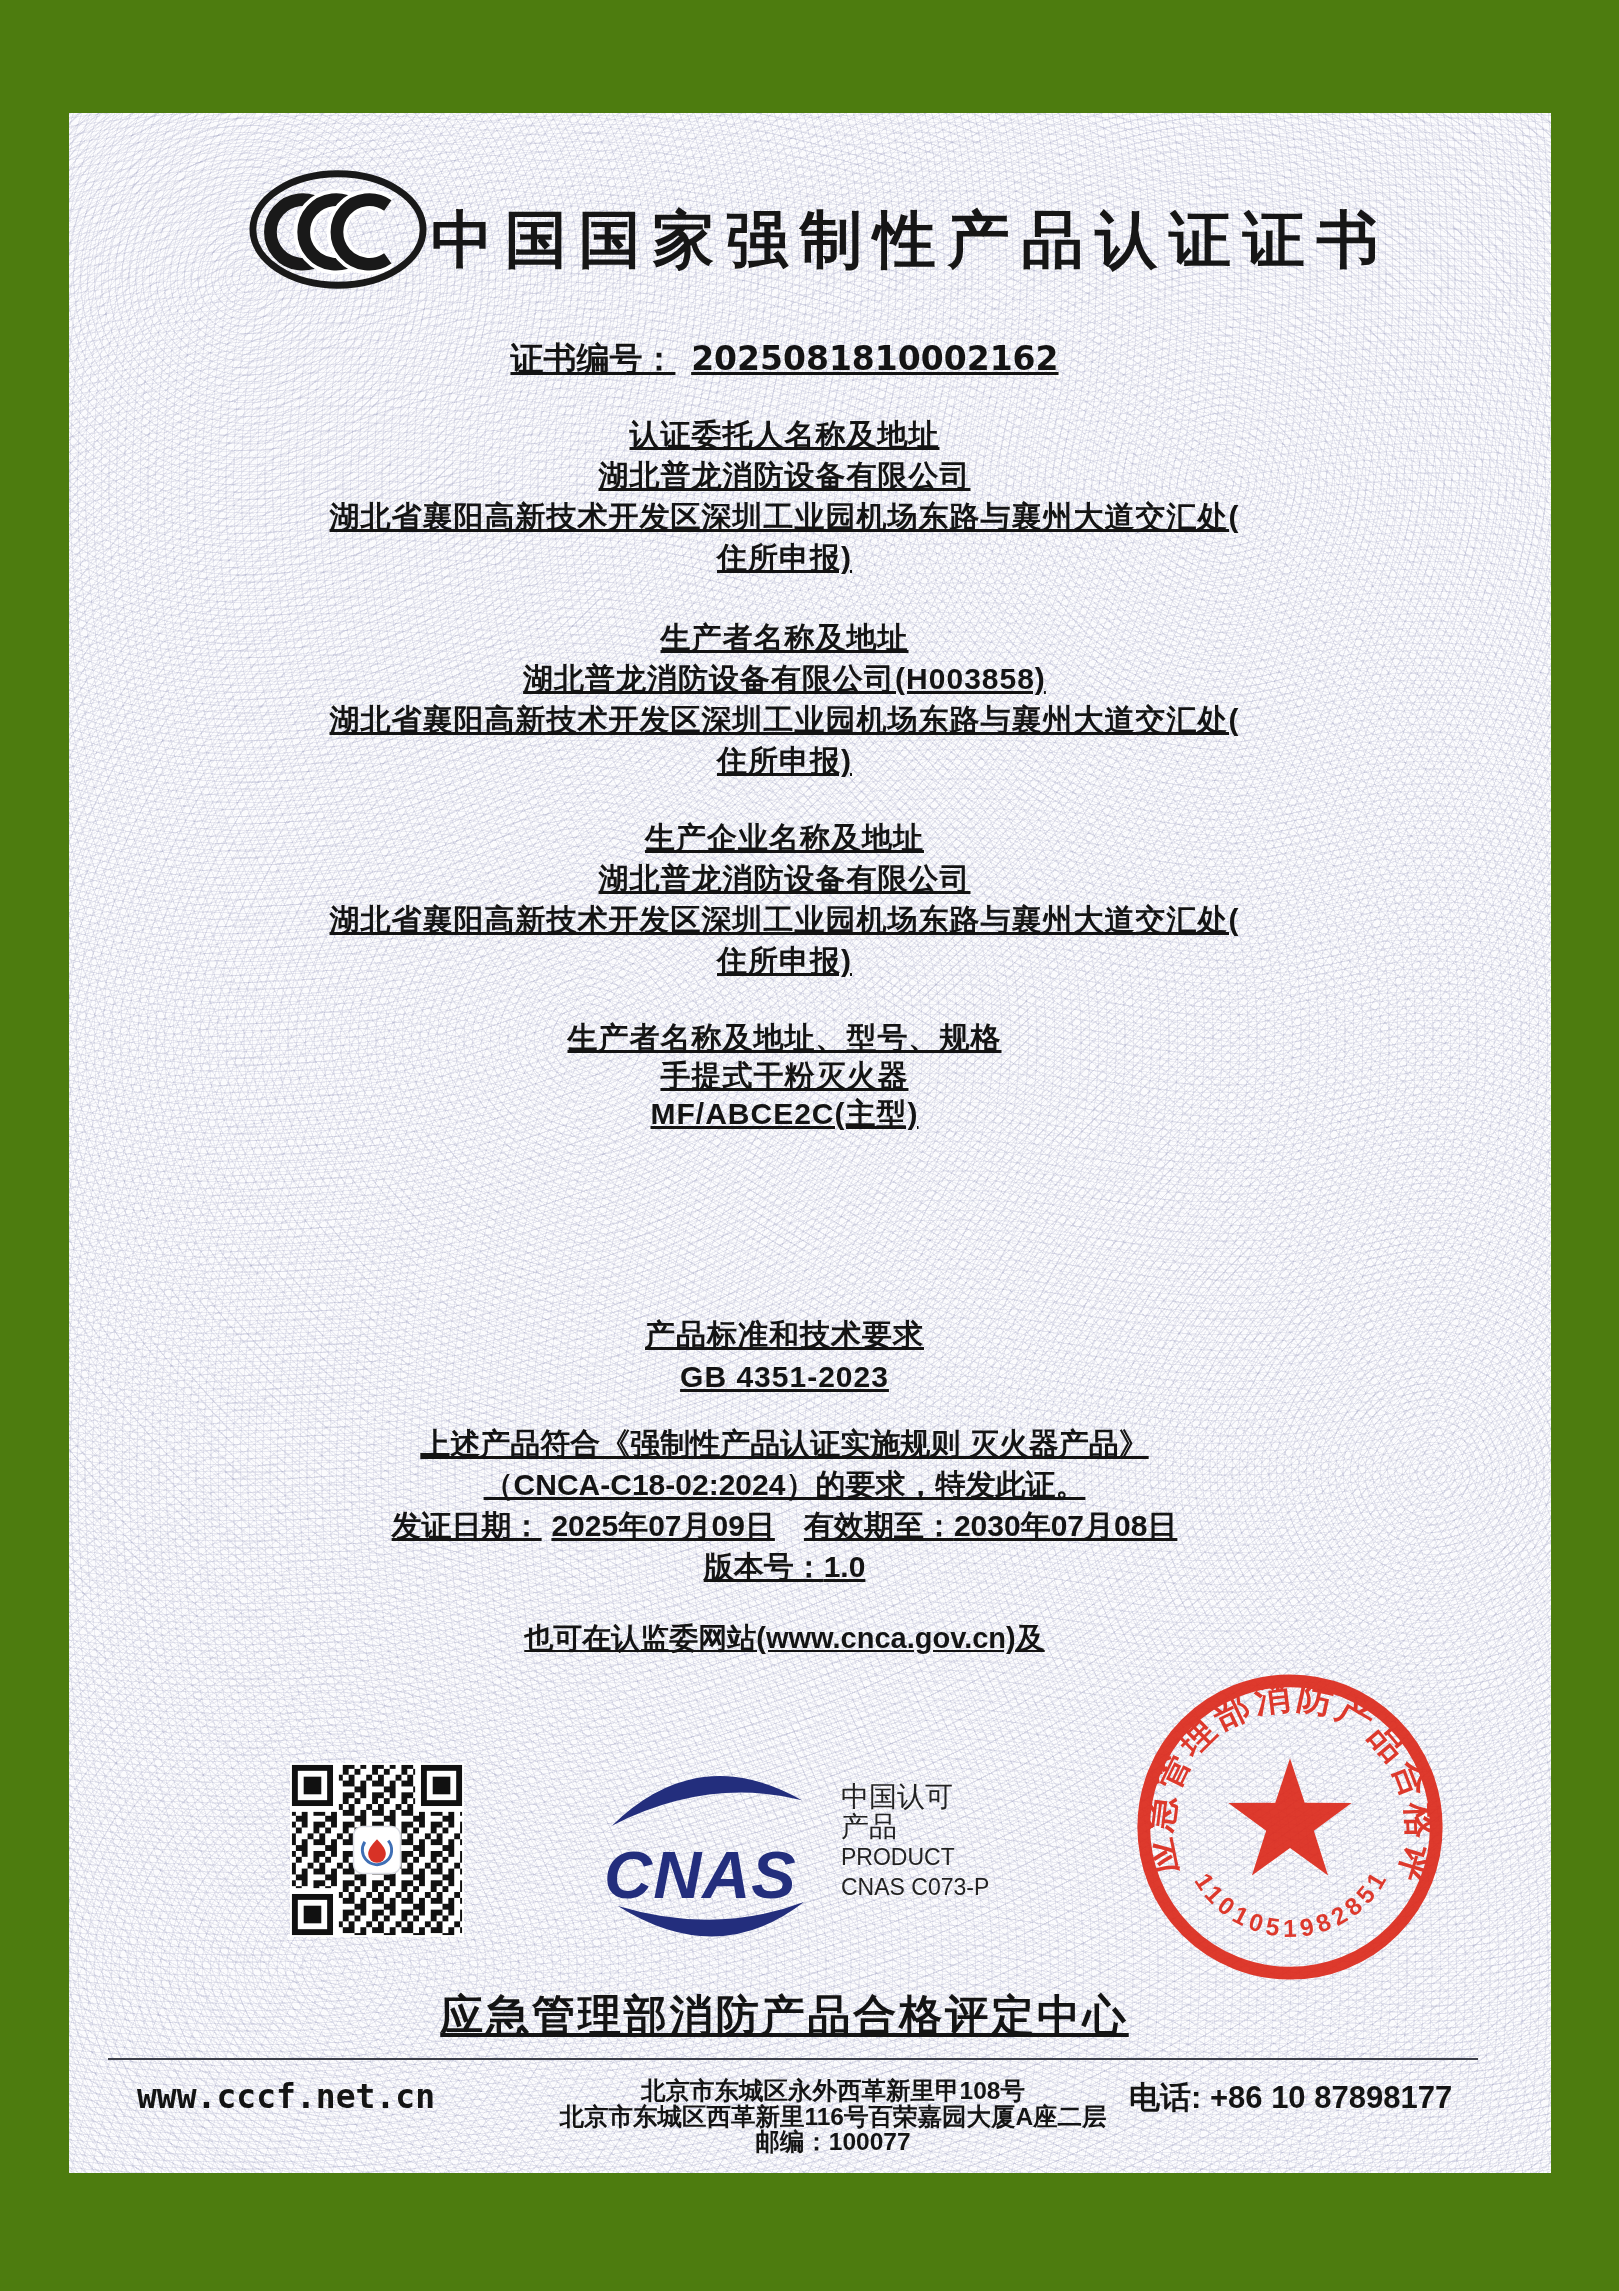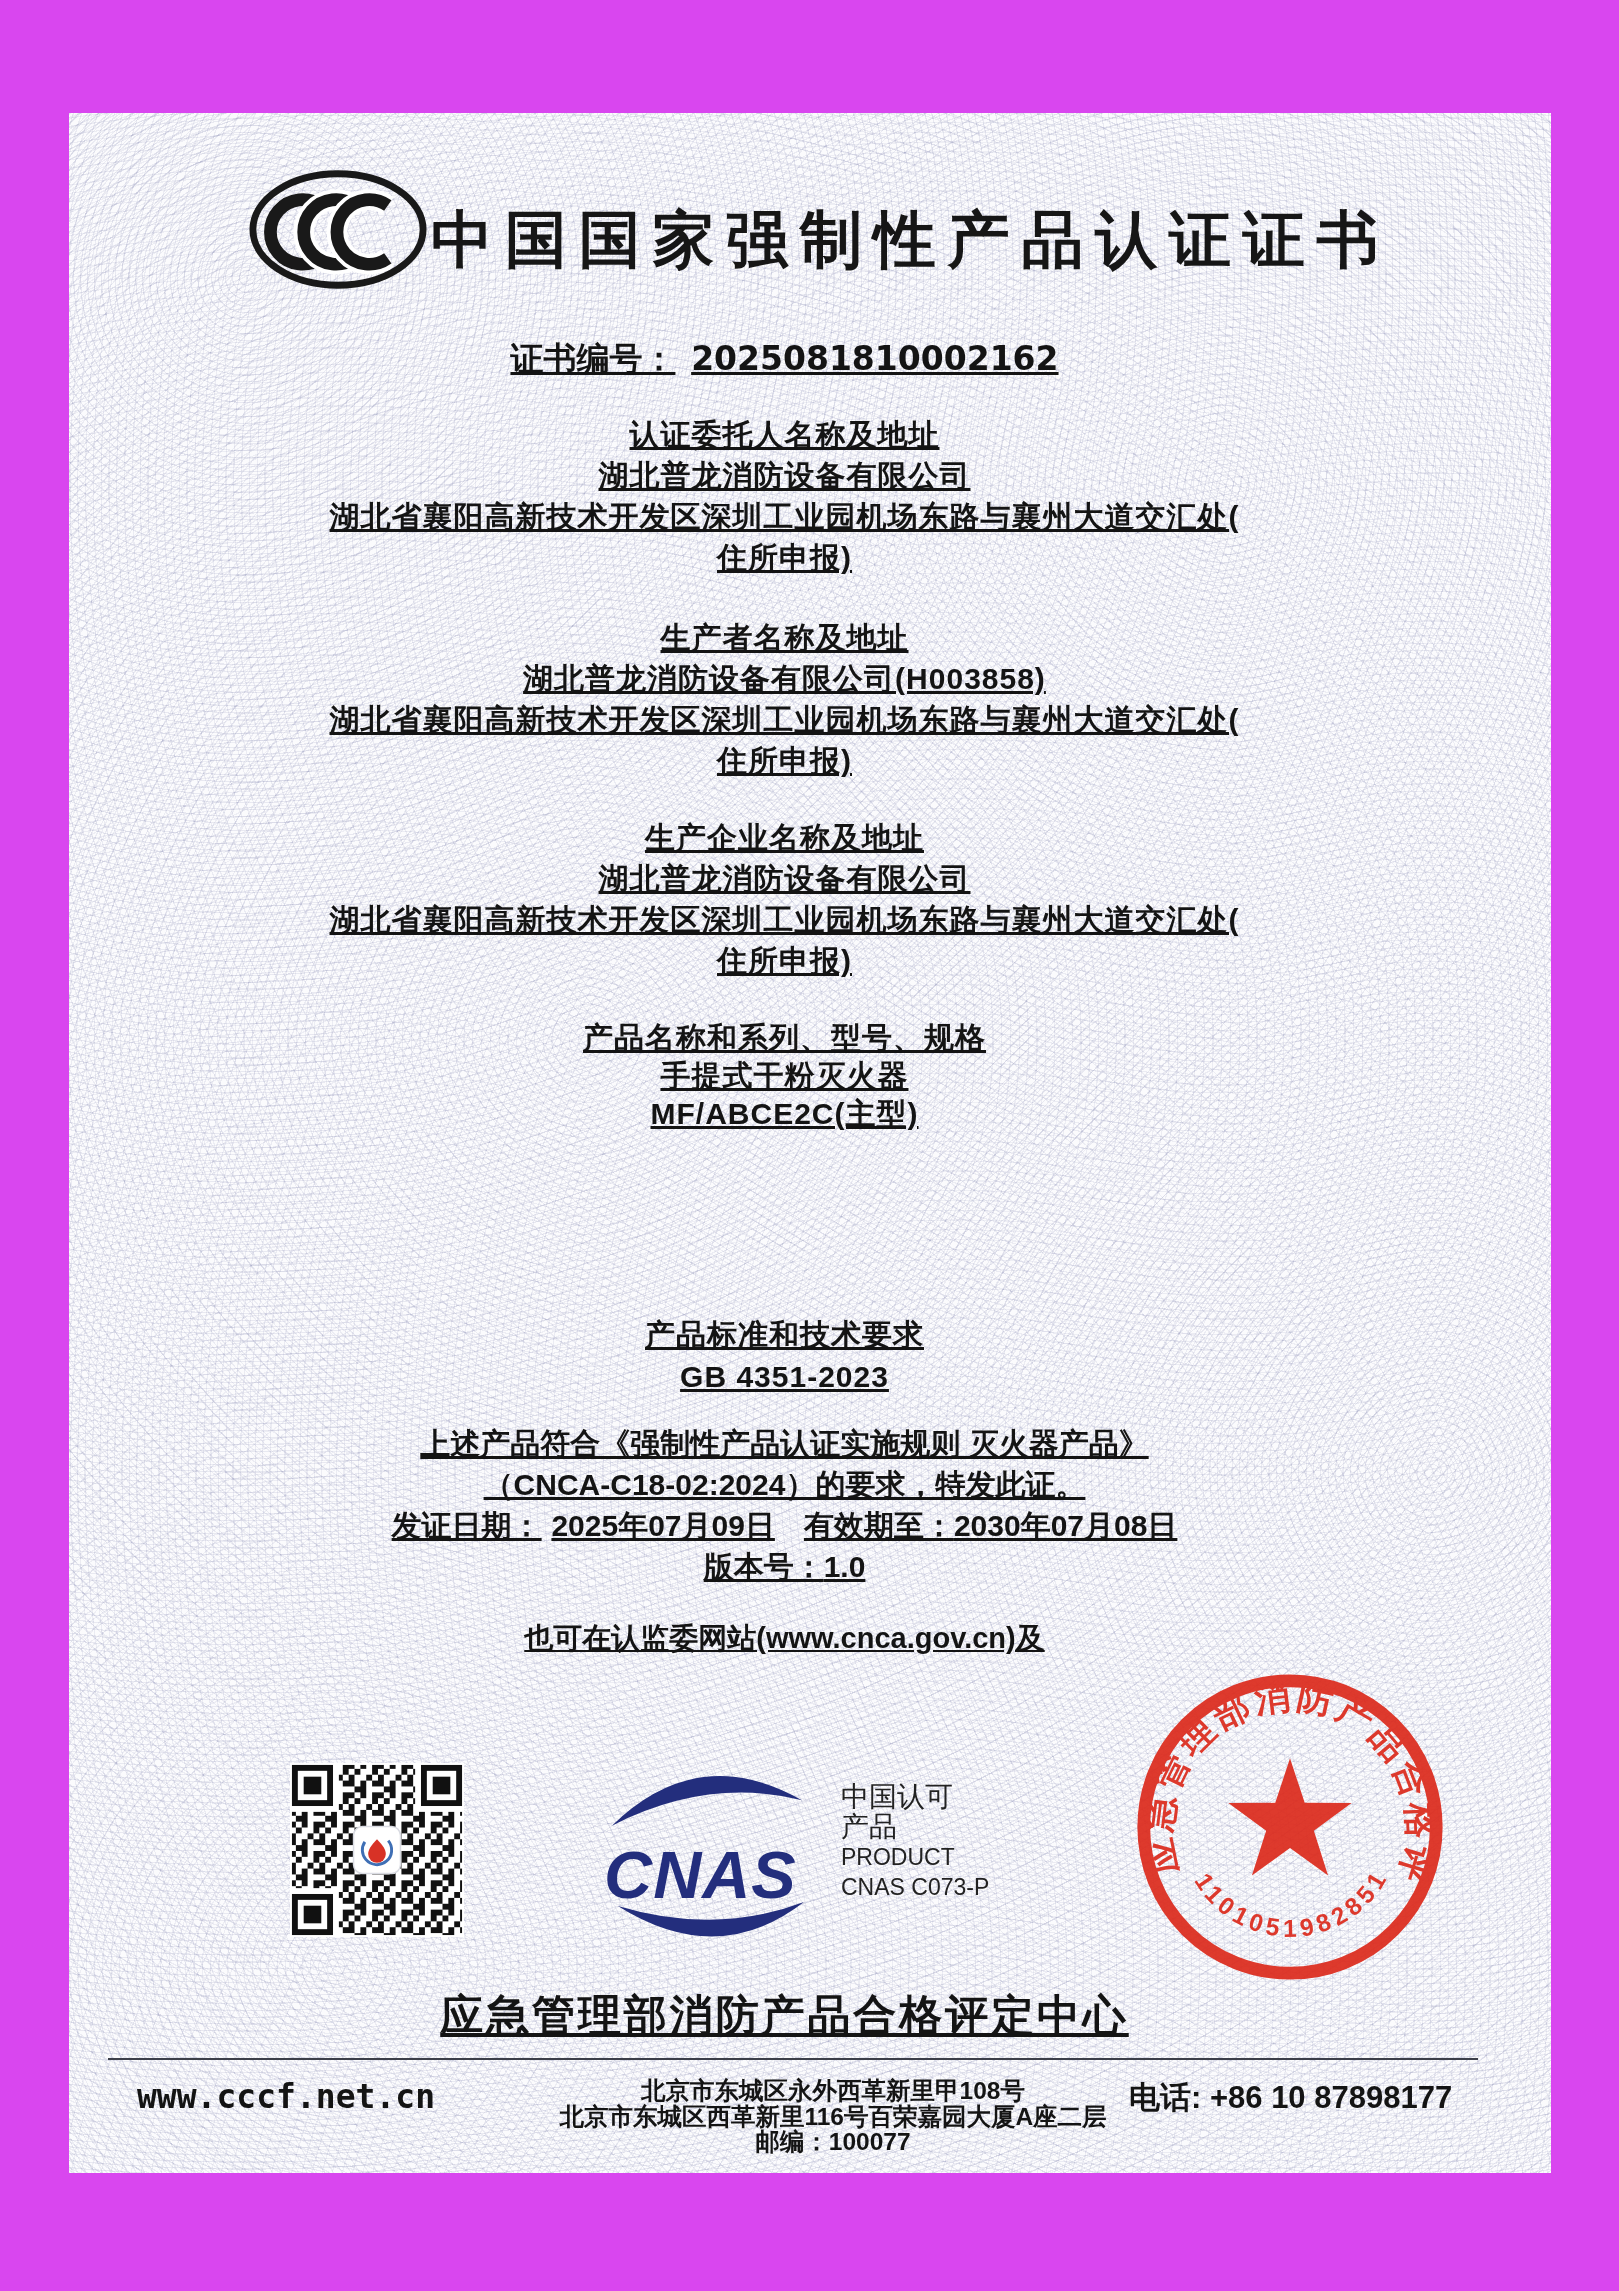--- a/index.html
+++ b/index.html
@@ -1,18 +1,18 @@
 <!DOCTYPE html>
 <html><head>
 <meta charset="utf-8">
 <style>
   * { margin:0; padding:0; box-sizing:border-box; }
   html,body { background:#ffffff; }
   body { width:1619px; height:2292px; position:relative; font-family:"Liberation Sans","DejaVu Sans",sans-serif; color:#141414; }
-  .sheet { position:absolute; left:0; top:0; width:1619px; height:2292px; background:#d946ef; overflow:hidden; }
+  .sheet { position:absolute; left:0; top:0; width:1619px; height:2292px; background:#4d7c0f; overflow:hidden; }
 
   
   .pattern {
     position:absolute; left:69px; top:113px; width:1482px; height:2060px;
     background-color:#fbfbfd;
     background-image:
       repeating-radial-gradient(circle at 12% 8%,  rgba(106,110,160,.13) 0 1.2px, transparent 1.2px 6.9px),
       repeating-radial-gradient(circle at 78% 18%, rgba(106,110,160,.11) 0 1.2px, transparent 1.2px 7.8px),
       repeating-radial-gradient(circle at 35% 45%, rgba(106,110,160,.10) 0 1.2px, transparent 1.2px 8.8px),
       repeating-radial-gradient(circle at 92% 66%, rgba(106,110,160,.11) 0 1.2px, transparent 1.2px 7.4px),
@@ -94,21 +94,21 @@
   </div>
 
   <div class="abs ctr sec" style="top:817px">
     <div class="ln">生产企业名称及地址</div>
     <div class="ln">湖北普龙消防设备有限公司</div>
     <div class="ln">湖北省襄阳高新技术开发区深圳工业园机场东路与襄州大道交汇处(</div>
     <div class="ln">住所申报)</div>
   </div>
 
   <div class="abs ctr sec sec4" style="top:1019px">
-    <div class="ln">产品名称和系列、型号、规格</div>
+    <div class="ln">生产者名称及地址、型号、规格</div>
     <div class="ln">手提式干粉灭火器</div>
     <div class="ln">MF/ABCE2C(主型)</div>
   </div>
 
   <div class="abs ctr sec sec5" style="top:1314px">
     <div class="ln">产品标准和技术要求</div>
     <div class="ln">GB 4351-2023</div>
   </div>
 
   <div class="abs ctr statement">

